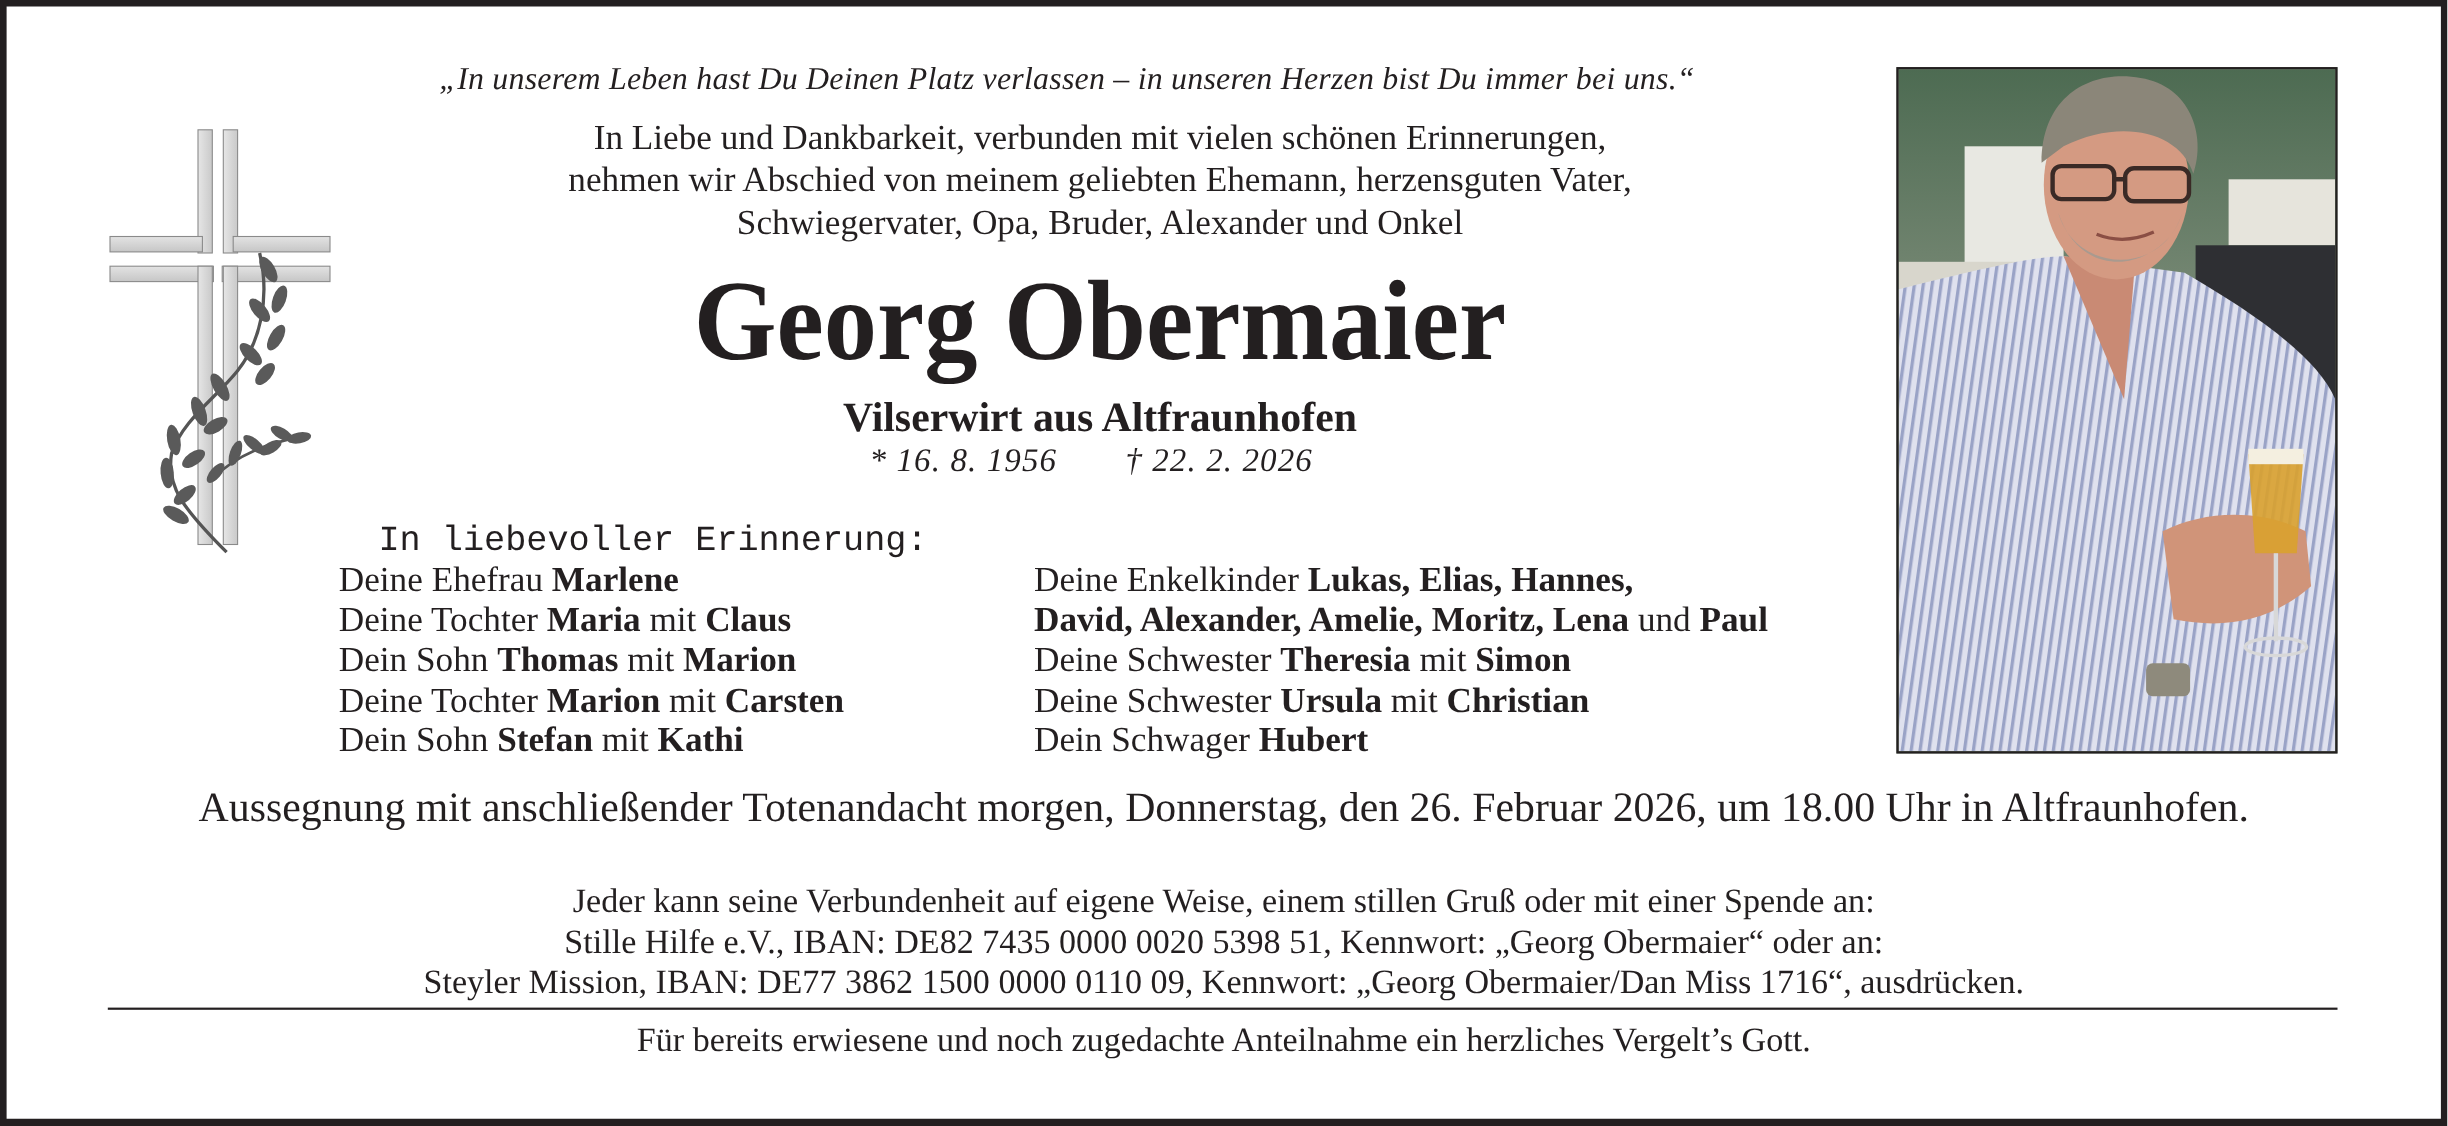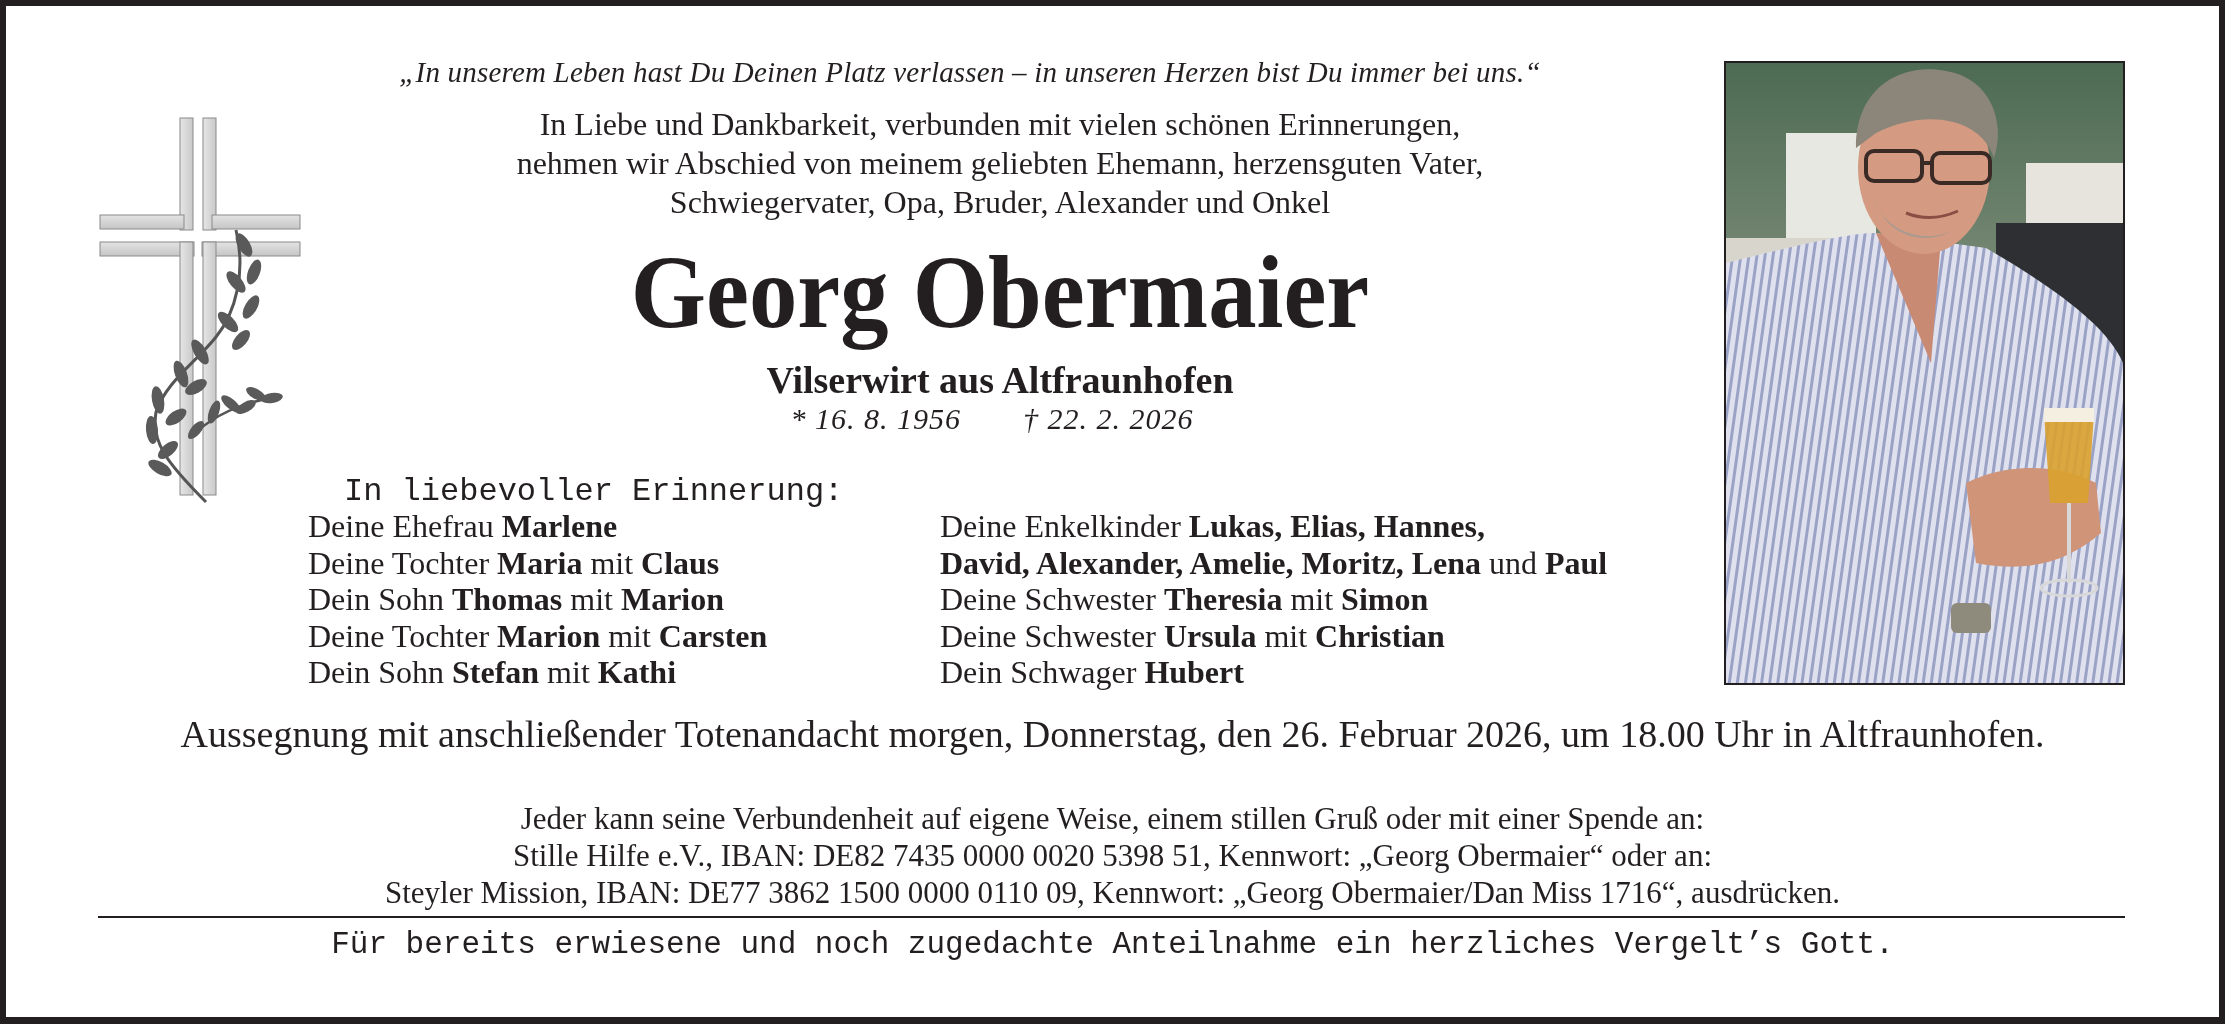--- a/index.html
+++ b/index.html
@@ -20,21 +20,21 @@
   .dates span.gap { display:inline-block; width:62px; }
   .mem-head { left:308px; top:473px; font-family:Liberation Mono, monospace; font-size:32px;margin-left:36px; }
   .col { position:absolute; font-family:"Liberation Serif",serif; font-size:32px; line-height:36.6px; }
   .col.left { left:308px; top:508px; }
   .col.right { left:940px; top:508px; }
   .col .row { white-space:nowrap; }
   .col b { font-weight:bold; }
   .service { left:60px; width:2105px; top:716px; font-family:"Liberation Serif",serif; font-size:38px; line-height:37px; }
   .donate { left:60px; width:2105px; top:800px; font-family:"Liberation Serif",serif; font-size:31px; line-height:37px; }
   .rule { position:absolute; left:98px; top:916px; width:2027px; height:2px; background:#231f20; }
-  .thanks { left:60px; width:2105px; top:927px; font-family:Liberation Mono, monospace; font-size:31px; }
+  .thanks { left:60px; width:2105px; top:927px; font-family:Liberation Serif, serif; font-size:31px; }
   .photo { position:absolute; left:1724px; top:61px; width:401px; height:624px; box-sizing:border-box;
            border:2px solid #231f20; overflow:hidden; background:#6f7f6a; }
   .cross { position:absolute; left:96px; top:112px; width:210px; height:396px; }
 </style>
 </head>
 <body>
 
 <div class="frame"></div>
 
 <svg class="cross" viewBox="0 0 210 396" xmlns="http://www.w3.org/2000/svg">

